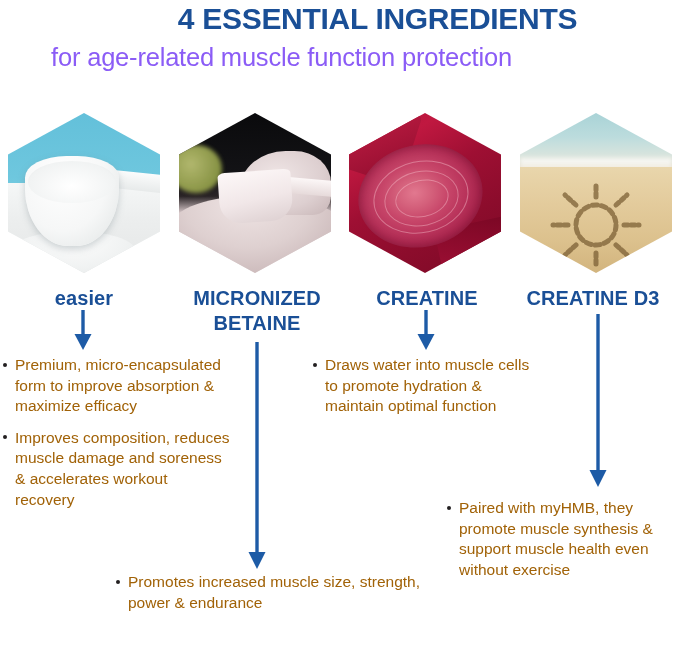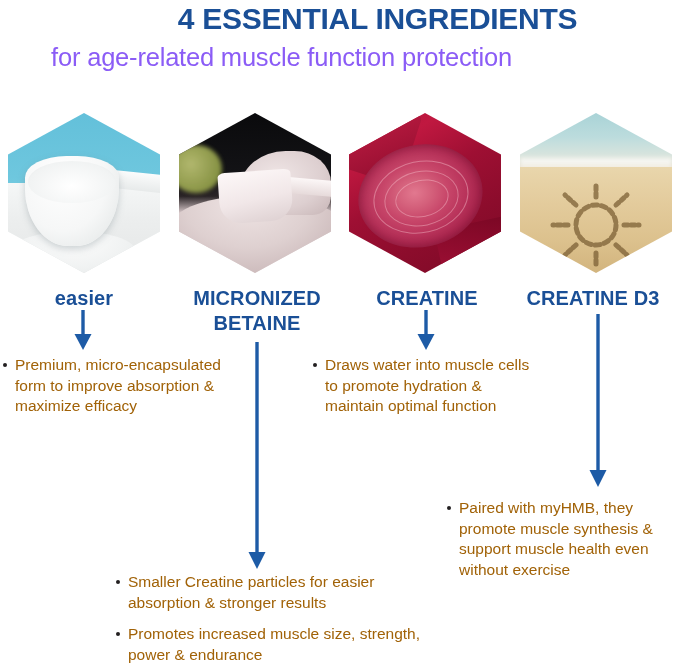--- a/index.html
+++ b/index.html
@@ -299,24 +299,24 @@
   <polygon points="20,42 11.5,26 28.5,26" fill="#1d5ba6"></polygon>
 </svg>
 
 <svg class="arrow" style="left:578px; top:312px;" width="40" height="178">
   <line x1="20" y1="2" x2="20" y2="162" stroke="#1d5ba6" stroke-width="3.4"></line>
   <polygon points="20,175 11.5,158 28.5,158" fill="#1d5ba6"></polygon>
 </svg>
 
 <div class="bullets" id="bullets-hmb">
   <div class="bullet">Premium, micro-encapsulated form to improve absorption &amp; maximize efficacy</div>
+  <div class="bullet">Improves composition, reduces muscle damage and soreness &amp; accelerates workout recovery</div>
 </div>
 
 <div class="bullets" id="bullets-creatine">
-  <div class="bullet">Smaller Creatine particles for easier absorption &amp; stronger results</div>
   <div class="bullet">Promotes increased muscle size, strength, power &amp; endurance</div>
 </div>
 
 <div class="bullets" id="bullets-betaine">
   <div class="bullet">Draws water into muscle cells to promote hydration &amp; maintain optimal function</div>
 </div>
 
 <div class="bullets" id="bullets-d3">
   <div class="bullet">Paired with myHMB, they promote muscle synthesis &amp; support muscle health even without exercise</div>
 </div>

